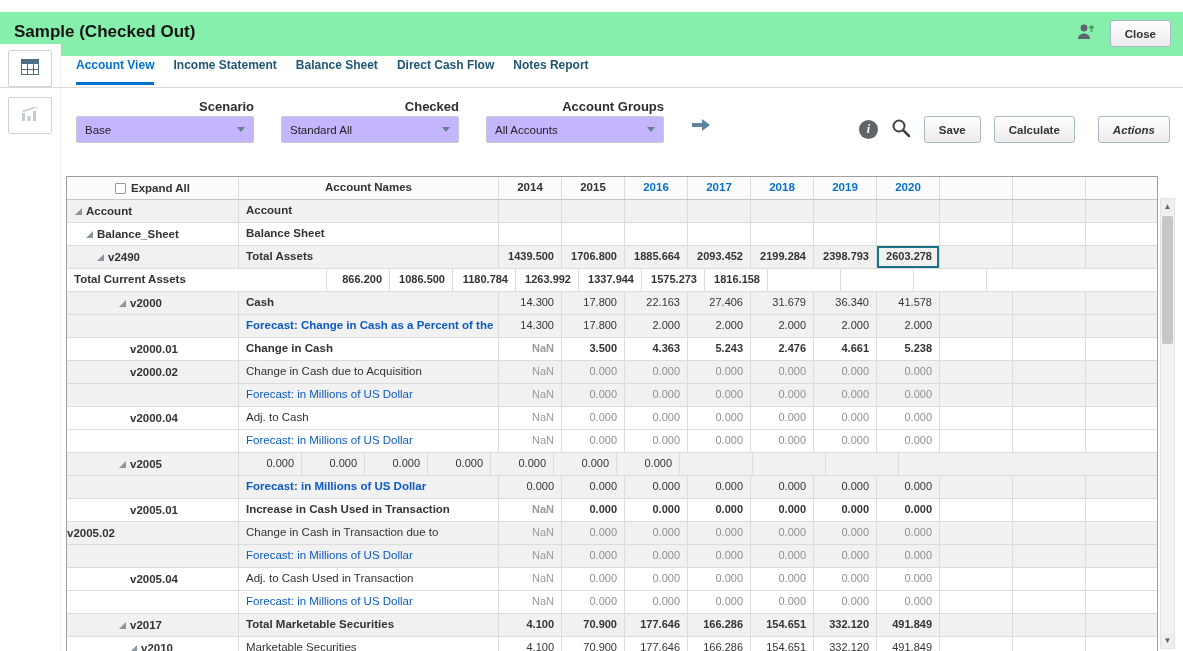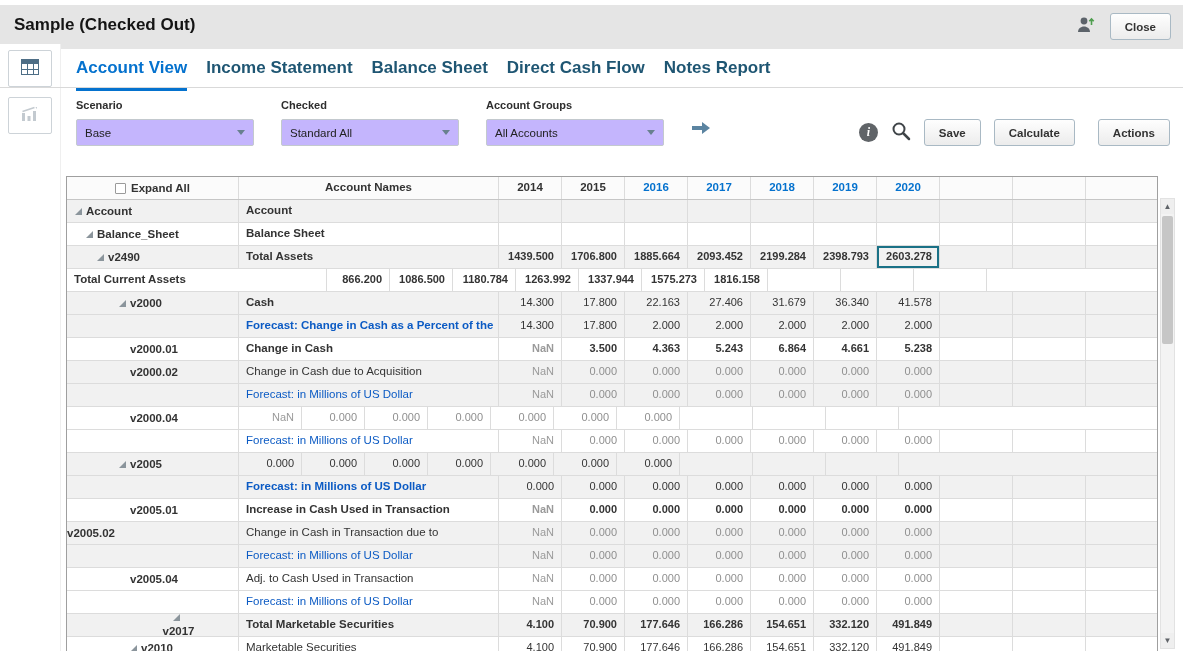--- a/index.html
+++ b/index.html
@@ -7,51 +7,51 @@
     --forecast-blue:#0c5bc4;
     --selected-cell-border:#1a7186;
     --stripe:#f1f1f1;
   }
   *{box-sizing:border-box;margin:0;padding:0;}
   html,body{background:#e9e9e9;}
   body{font-family:"Liberation Sans",sans-serif;}
   .page{position:relative;width:1183px;height:651px;background:#fff;overflow:hidden;}
 
   
-  .app-header{position:absolute;top:5px;left:0;width:100%;height:44px;background:#e5e5e5;}
+  .app-header{position:absolute;top:12px;left:0;width:100%;height:44px;background:#86efac;}
   .title{position:absolute;left:14px;top:10px;font-size:17px;font-weight:bold;color:#141414;}
   .hdr-right{position:absolute;right:12px;top:8px;display:flex;align-items:center;gap:14px;}
   .btn{height:27px;padding:0 14px;font-family:"Liberation Sans",sans-serif;font-size:11.5px;font-weight:bold;
        color:#333;background:linear-gradient(#fefefe,#ececec);border:1px solid #a9b9c4;border-radius:3px;cursor:default;}
 
   
   .rail{position:absolute;left:0;top:44px;width:61px;height:607px;background:#fff;border-right:1px solid #efefef;}
   .rail-btn{width:44px;height:37px;border:1px solid #cdd3d8;border-radius:2px;margin:6px 0 0 8px;
             display:flex;align-items:center;justify-content:center;background:#fff;}
   .rail-btn + .rail-btn{margin-top:10px;}
 
   
   .tabs{position:absolute;left:76px;top:58px;display:flex;gap:19px;}
-  .tab{font-size:17px;font-weight:bold;color:#1f5673;padding-bottom:10px;white-space:nowrap;}
+  .tab{font-size:12px;font-weight:bold;color:#1f5673;padding-bottom:10px;white-space:nowrap;}
   .tab.active{color:var(--accent-blue);border-bottom:3px solid var(--accent-blue);}
   .tabline{position:absolute;left:0;top:87px;width:100%;height:1px;background:#d9d9d9;}
 
   
   .filters{position:absolute;left:76px;top:99px;right:13px;display:flex;align-items:flex-end;}
   .fcol{margin-right:27px;}
-  .flabel{font-size:11px;font-weight:bold;color:#2e2e2e;margin-bottom:8px;}
+  .flabel{font-size:13px;font-weight:bold;color:#2e2e2e;margin-bottom:2px;text-align:right;}
   .select{width:178px;height:27px;border:1px solid #c3c9ce;border-radius:2px;background:#c4b5fd;
           display:flex;align-items:center;justify-content:space-between;padding:0 8px;font-size:11.5px;color:#222;}
   .chev{width:0;height:0;border-left:4px solid transparent;border-right:4px solid transparent;border-top:5px solid #68808f;}
   .go-arrow{margin:0 0 7px 0;}
   .spacer{flex:1;}
   .right-cluster{display:flex;align-items:center;gap:13px;height:27px;}
   .info{width:19px;height:19px;border-radius:50%;background:#606468;color:#fff;font-size:12px;font-weight:bold;
         text-align:center;line-height:19px;font-family:"Liberation Serif",serif;font-style:italic;}
-  .actions-btn{margin-left:10px;}
+  .actions-btn{margin-left:10px;font-style:italic;}
 
   
   .table{position:absolute;left:66px;top:176px;width:1092px;height:475px;border:1px solid #9f9f9f;border-bottom:none;
          background:#5eead4;overflow:hidden;}
   .trow-h{display:flex;background:#fbfbfb;border-bottom:1px solid #c6c6c6;}
   .th{height:22px;line-height:21px;text-align:center;font-weight:bold;font-size:11.5px;color:#333;
       border-right:1px solid #dcdcdc;flex:none;overflow:hidden;white-space:nowrap;}
   .th.fc{color:var(--accent-blue);}
   .th.c-code{display:flex;align-items:center;justify-content:center;}
   .cb{width:11px;height:11px;border:1px solid #9a9a9a;background:#fff;display:inline-block;margin-right:5px;border-radius:1px;flex:none;}
@@ -289,21 +289,21 @@
         </div>
         <div class="trow s-b">
           <div class="cell c-code" style="padding-left: 63px;">
             <span class="codetxt">v2000.01</span>
           </div>
           <div class="cell c-name b">Change in Cash</div>
           <div class="cell c-year val b nan">NaN</div>
           <div class="cell c-year val b">3.500</div>
           <div class="cell c-year val b">4.363</div>
           <div class="cell c-year val b">5.243</div>
-          <div class="cell c-year val b">6.864</div>
+          <div class="cell c-year val b">2.476</div>
           <div class="cell c-year val b">4.661</div>
           <div class="cell c-year val b">5.238</div>
           <div class="cell c-extra"></div>
           <div class="cell c-extra"></div>
           <div class="cell c-extra"></div>
         </div>
         <div class="trow s-a">
           <div class="cell c-code" style="padding-left: 63px;">
             <span class="codetxt">v2000.02</span>
           </div>
@@ -330,20 +330,21 @@
           <div class="cell c-year val dim">0.000</div>
           <div class="cell c-year val dim">0.000</div>
           <div class="cell c-extra"></div>
           <div class="cell c-extra"></div>
           <div class="cell c-extra"></div>
         </div>
         <div class="trow s-b">
           <div class="cell c-code" style="padding-left: 63px;">
             <span class="codetxt">v2000.04</span>
           </div>
+          <div class="cell c-name">Adj. to Cash</div>
           <div class="cell c-year val dim nan">NaN</div>
           <div class="cell c-year val dim">0.000</div>
           <div class="cell c-year val dim">0.000</div>
           <div class="cell c-year val dim">0.000</div>
           <div class="cell c-year val dim">0.000</div>
           <div class="cell c-year val dim">0.000</div>
           <div class="cell c-year val dim">0.000</div>
           <div class="cell c-extra"></div>
           <div class="cell c-extra"></div>
           <div class="cell c-extra"></div>
@@ -462,21 +463,21 @@
           <div class="cell c-year val dim">0.000</div>
           <div class="cell c-year val dim">0.000</div>
           <div class="cell c-year val dim">0.000</div>
           <div class="cell c-year val dim">0.000</div>
           <div class="cell c-year val dim">0.000</div>
           <div class="cell c-extra"></div>
           <div class="cell c-extra"></div>
           <div class="cell c-extra"></div>
         </div>
         <div class="trow s-a">
-          <div class="cell c-code" style="padding-left: 52px; flex-direction: column;">
+          <div class="cell c-code" style="padding-left: 52px;">
             <div class="tri"></div>
             <span class="codetxt">v2017</span>
           </div>
           <div class="cell c-name b">Total Marketable Securities</div>
           <div class="cell c-year val b">4.100</div>
           <div class="cell c-year val b">70.900</div>
           <div class="cell c-year val b">177.646</div>
           <div class="cell c-year val b">166.286</div>
           <div class="cell c-year val b">154.651</div>
           <div class="cell c-year val b">332.120</div>

